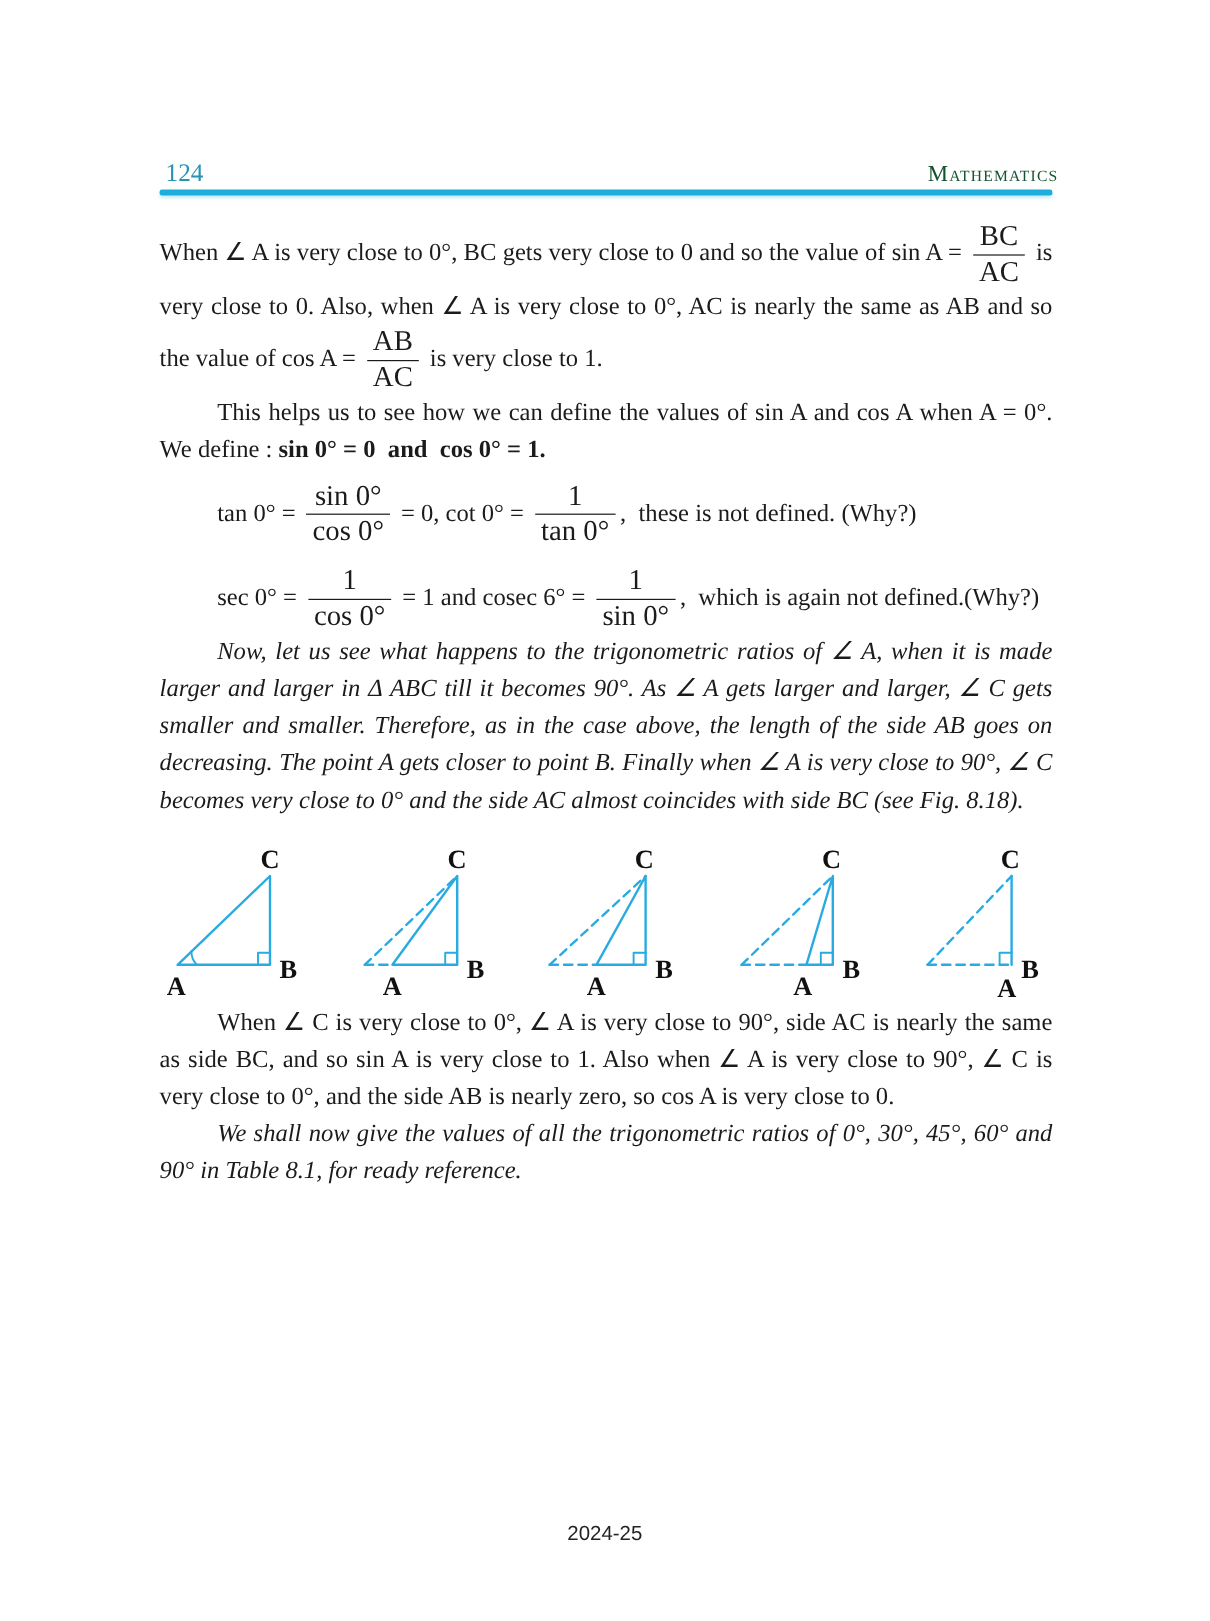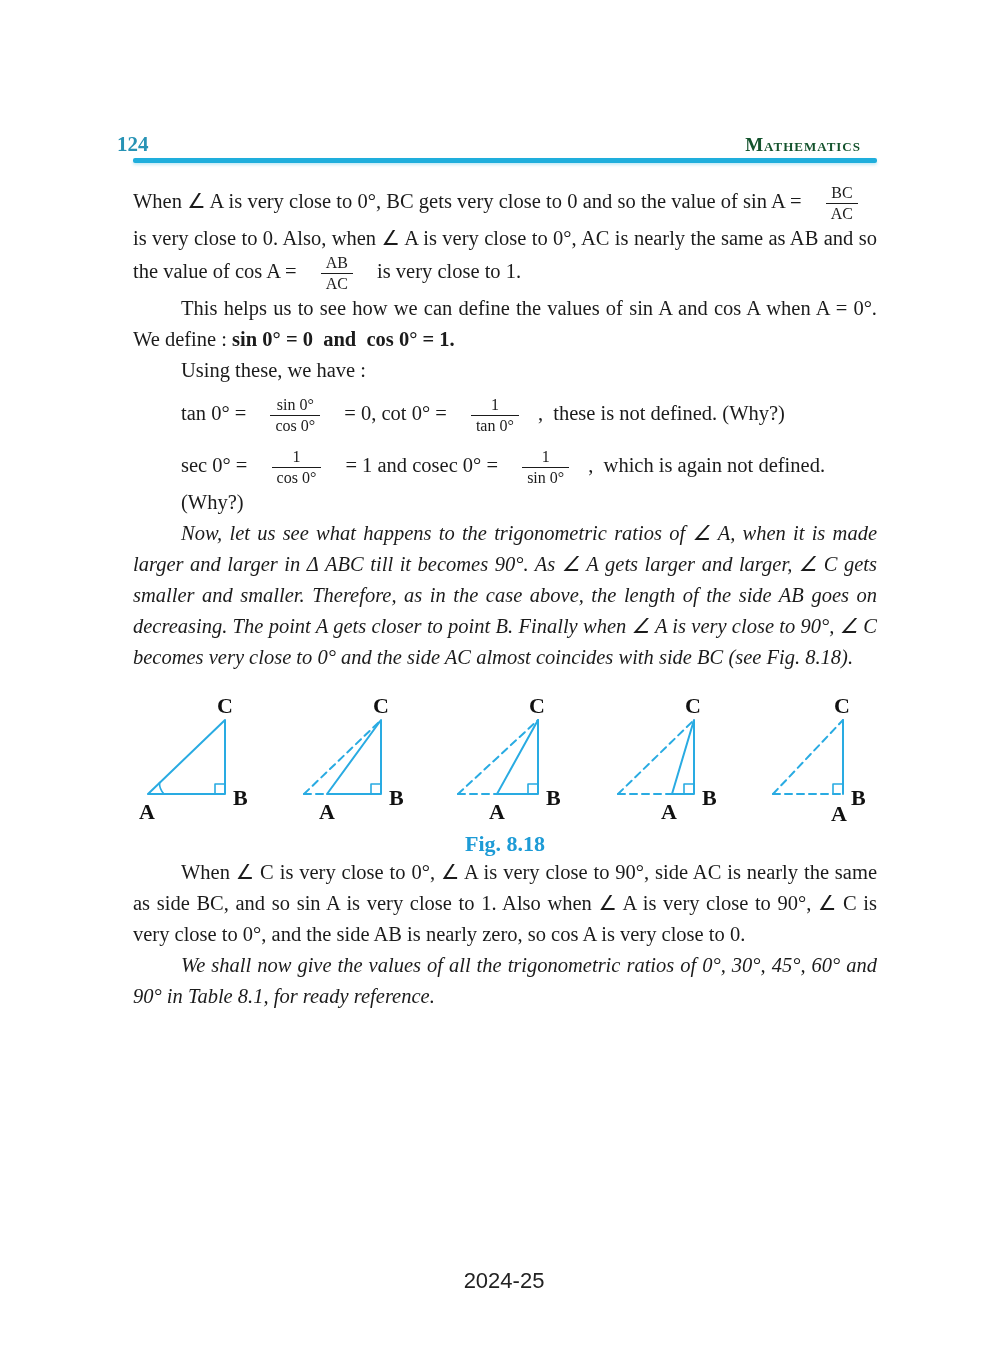--- a/index.html
+++ b/index.html
@@ -8,22 +8,22 @@
     background:#ffffff;
     font-family:"Liberation Serif", serif;
     color:#1b1b1b;
     overflow:hidden;
     position:relative;
   }
   .page { position:relative; width:1008px; height:1351px; }
 
   
   .header-row {
-    position:absolute; left:117px; top:132px; width:744px;
-    display:flex; justify-content:space-between; align-items:center;font-weight:bold;
+    position:absolute; left:138px; top:132px; width:744px;
+    display:flex; justify-content:space-between; align-items:flex-end;
   }
   .page-number { font-size:21px; color:#2793b5; }
   .book-title  { font-size:19px; color:#14532d; font-variant:small-caps; letter-spacing:1px; }
   .header-rule {
     position:absolute; left:133px; top:158px; width:744px; height:5px;
     background:#1faedc; border-radius:2px;
     box-shadow:0 2px 3px rgba(31,174,220,.25);
   }
 
   
@@ -35,21 +35,21 @@
   }
   .indent { text-indent:48px; }
   .mt-sm { margin-top:12px;font-style:italic; }
   .mt-md { margin-top:14px; }
 
   b.def { white-space:pre-wrap; }
 
   
   .frac {
     display:inline-block; vertical-align:middle;
-    text-align:center; margin:0 19px; line-height:1.12; font-size:16px;
+    text-align:center; margin:0 4px; line-height:1.12; font-size:24px;
   }
   .frac .num { display:block; padding:0 5px 1px; }
   .frac .den { display:block; border-top:1.6px solid #1b1b1b; padding:1px 5px 0; }
 
   .equation {
     margin:10px 0 0; padding-left:48px;
     font-size:20.5px; line-height:31px; white-space:nowrap;
   }
 
   
@@ -63,21 +63,21 @@
 
   
   .define-row { display:flex; margin-top:14px; font-size:20.5px; line-height:31px; }
   .define-row .lbl { padding-left:48px; }
   .define-row .bold-part { flex:1; text-align:center; font-weight:bold; white-space:pre-wrap; }
 
   
   .footer {
     position:absolute; left:0; top:1268px; width:1008px;
     text-align:center; font-family:"Liberation Sans", sans-serif;
-    font-size:22px; color:#222222;
+    font-size:17px; color:#222222;
   }
 </style>
 </head>
 <body>
 
 <div class="page">
 
   <div class="header-row">
     <span class="page-number">124</span>
     <span class="book-title">Mathematics</span>
@@ -87,28 +87,27 @@
   <div class="body-flow">
 
     <p class="para" style="margin-top:8px;">
       <span>When ∠ A is very close to 0°, BC gets very close to 0 and so the value of sin A = </span><span class="frac"><span class="num">BC</span><span class="den">AC</span></span><span> is very close to 0. Also, when ∠ A is very close to 0°, AC is nearly the same as AB and so the value of cos A = </span><span class="frac"><span class="num">AB</span><span class="den">AC</span></span><span> is very close to 1.</span>
     </p>
 
     <p class="para indent mt-md">
       <span>This helps us to see how we can define the values of sin A and cos A when A = 0°. We define : </span><b class="def">sin 0° = 0  and  cos 0° = 1.</b>
     </p>
 
-    <p class="para indent mt-md">Using these, we have :</p>
 
     <p class="equation">
       <span>tan 0° = </span><span class="frac"><span class="num">sin 0°</span><span class="den">cos 0°</span></span><span> = 0, cot 0° = </span><span class="frac"><span class="num">1</span><span class="den">tan 0°</span></span><span style="white-space:pre-wrap;">,  these is not defined. (Why?)</span>
     </p>
 
     <p class="equation" style="margin-top:14px;">
-      <span>sec 0° = </span><span class="frac"><span class="num">1</span><span class="den">cos 0°</span></span><span> = 1 and cosec 0° = </span><span class="frac"><span class="num">1</span><span class="den">sin 0°</span></span><span style="white-space:pre-wrap;">,  which is again not defined.(Why?)</span>
+      <span>sec 0° = </span><span class="frac"><span class="num">1</span><span class="den">cos 0°</span></span><span> = 1 and cosec 6° = </span><span class="frac"><span class="num">1</span><span class="den">sin 0°</span></span><span style="white-space:pre-wrap;">,  which is again not defined.(Why?)</span>
     </p>
 
     <p class="para indent mt-sm">Now, let us see what happens to the trigonometric ratios of ∠ A, when it is made larger and larger in Δ ABC till it becomes 90°. As ∠ A gets larger and larger, ∠ C gets smaller and smaller. Therefore, as in the case above, the length of the side AB goes on decreasing. The point A gets closer to point B. Finally when ∠ A is very close to 90°, ∠ C becomes very close to 0° and the side AC almost coincides with side BC (see Fig. 8.18).</p>
 
     <div class="figure-block">
       <svg class="fig-svg" width="744" height="138" viewBox="0 0 744 138" fill="none" stroke-linecap="round" stroke-linejoin="round">
 
         <g stroke="#29abe2" stroke-width="2">
           <path d="M15 105 L92 105 L92 31 Z"></path>
           <path d="M31 105 A16 16 0 0 1 26.5 93.5" stroke-width="1.6"></path>
@@ -152,21 +151,20 @@
           <path d="M640 105 L710 31" stroke-dasharray="7 5"></path>
           <path d="M640 105 L710 105" stroke-dasharray="7 5"></path>
           <path d="M710 105 L710 31"></path>
           <path d="M700 105 L700 95 L710 95" stroke-width="1.6"></path>
         </g>
         <text class="vtx" x="701" y="24" stroke="none" fill="#111">C</text>
         <text class="vtx" x="698" y="132" stroke="none" fill="#111">A</text>
         <text class="vtx" x="718" y="116" stroke="none" fill="#111">B</text>
       </svg>
 
-      <div class="fig-caption">Fig. 8.18</div>
     </div>
 
     <p class="para indent mt-md">When ∠ C is very close to 0°, ∠ A is very close to 90°, side AC is nearly the same as side BC, and so sin A is very close to 1. Also when ∠ A is very close to 90°, ∠ C is very close to 0°, and the side AB is nearly zero, so cos A is very close to 0.</p>
 
 
 
     <p class="para indent mt-sm">We shall now give the values of all the trigonometric ratios of 0°, 30°, 45°, 60° and 90° in Table 8.1, for ready reference.</p>
 
   </div>
 

